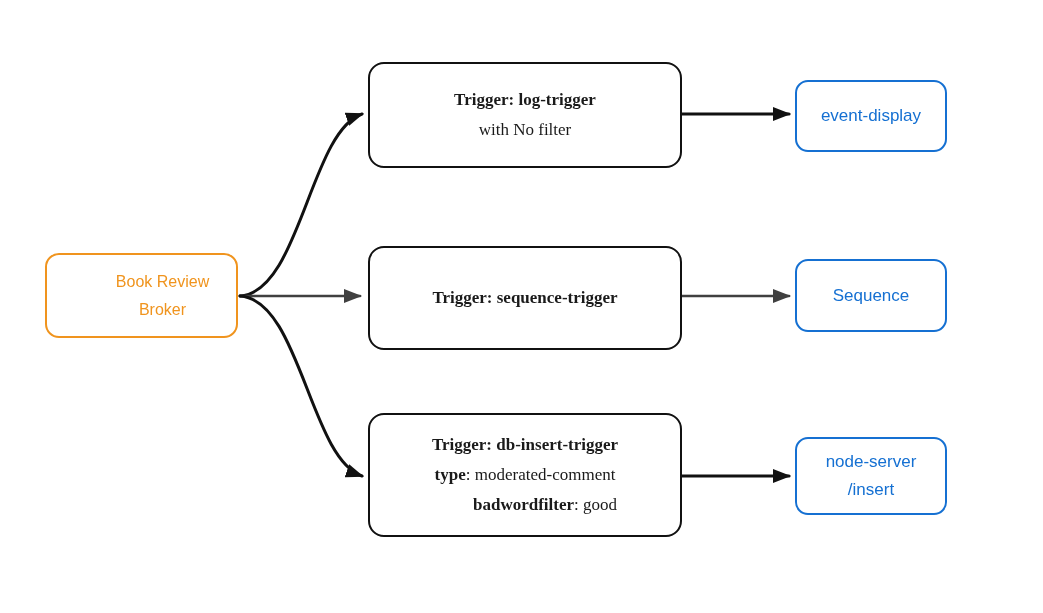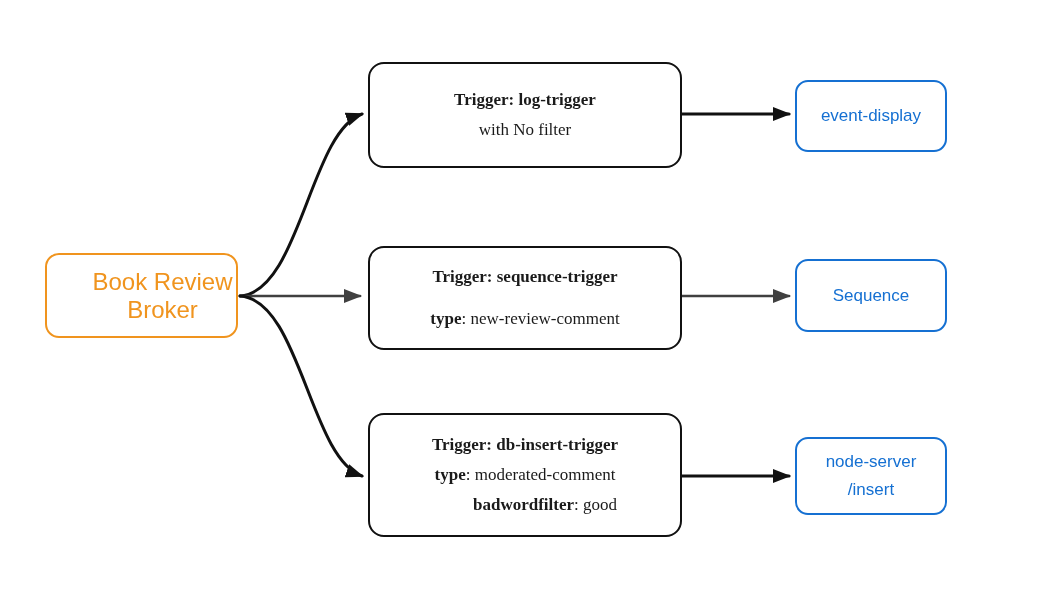--- a/index.html
+++ b/index.html
@@ -30,21 +30,21 @@
     justify-content: center;
     box-sizing: border-box;
     background: #ffffff;
     text-align: center;
   }
   .broker {
     left: 45px; top: 253px; width: 193px; height: 85px;
     border: 2.5px solid #F0941E;
     border-radius: 14px;
     color: #F0941E;
-    font-size: 24px;
+    font-size: 16px;
     line-height: 28px;
     padding-left: 42px;
   }
   .trigger {
     left: 368px; width: 314px;
     border: 2.8px solid #111111;
     border-radius: 16px;
     color: #1a1a1a;
     font-size: 17px;
     line-height: 30px;
@@ -101,21 +101,20 @@
     <div class="line">Broker</div>
   </div>
 
   <div class="node trigger t1">
     <div class="line b">Trigger: log-trigger</div>
     <div class="line">with No filter</div>
   </div>
 
   <div class="node trigger t2">
     <div class="line b">Trigger: sequence-trigger</div>
-    <div class="line"><span class="b">type</span><span>: new-review-comment</span></div>
   </div>
 
   <div class="node trigger t3">
     <div class="line b">Trigger: db-insert-trigger</div>
     <div class="line"><span class="b">type</span><span>: moderated-comment</span></div>
     <div class="line shift-right"><span class="b">badwordfilter</span><span>: good</span></div>
   </div>
 
   <div class="node sink s1">
     <div class="line">event-display</div>

